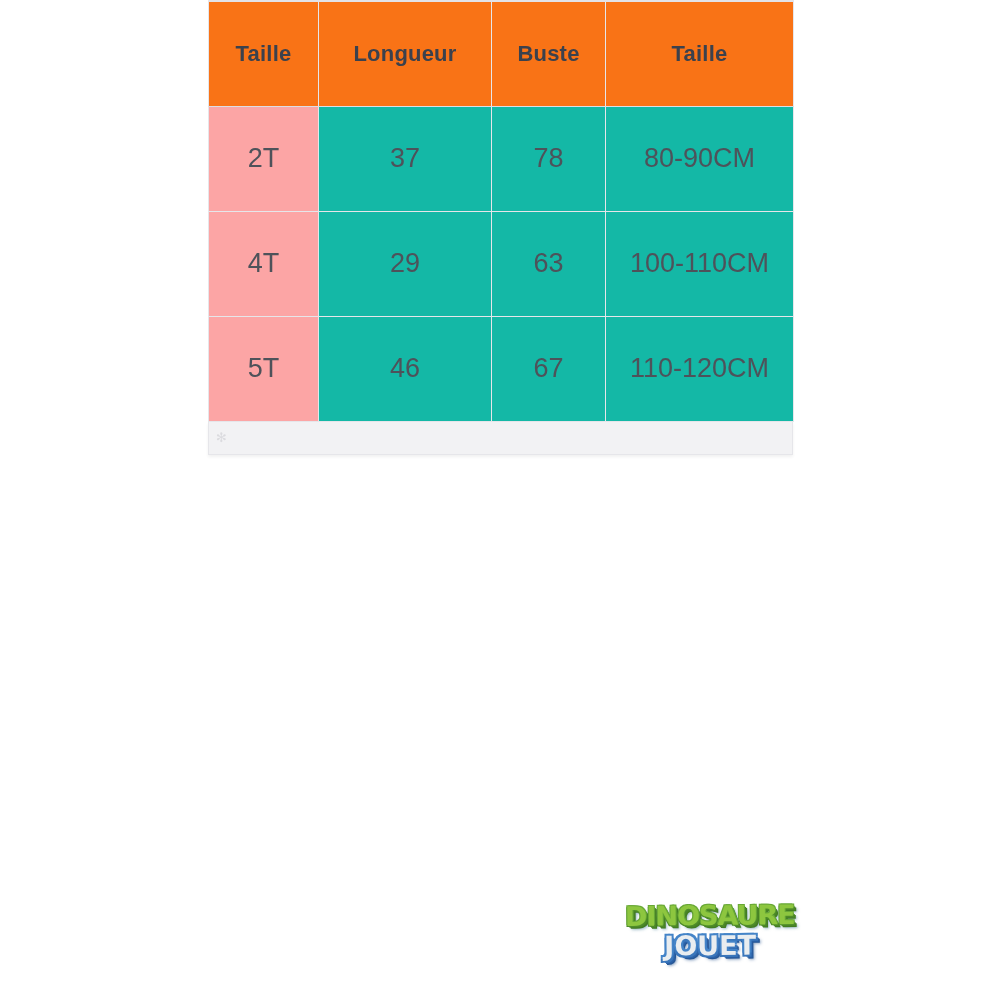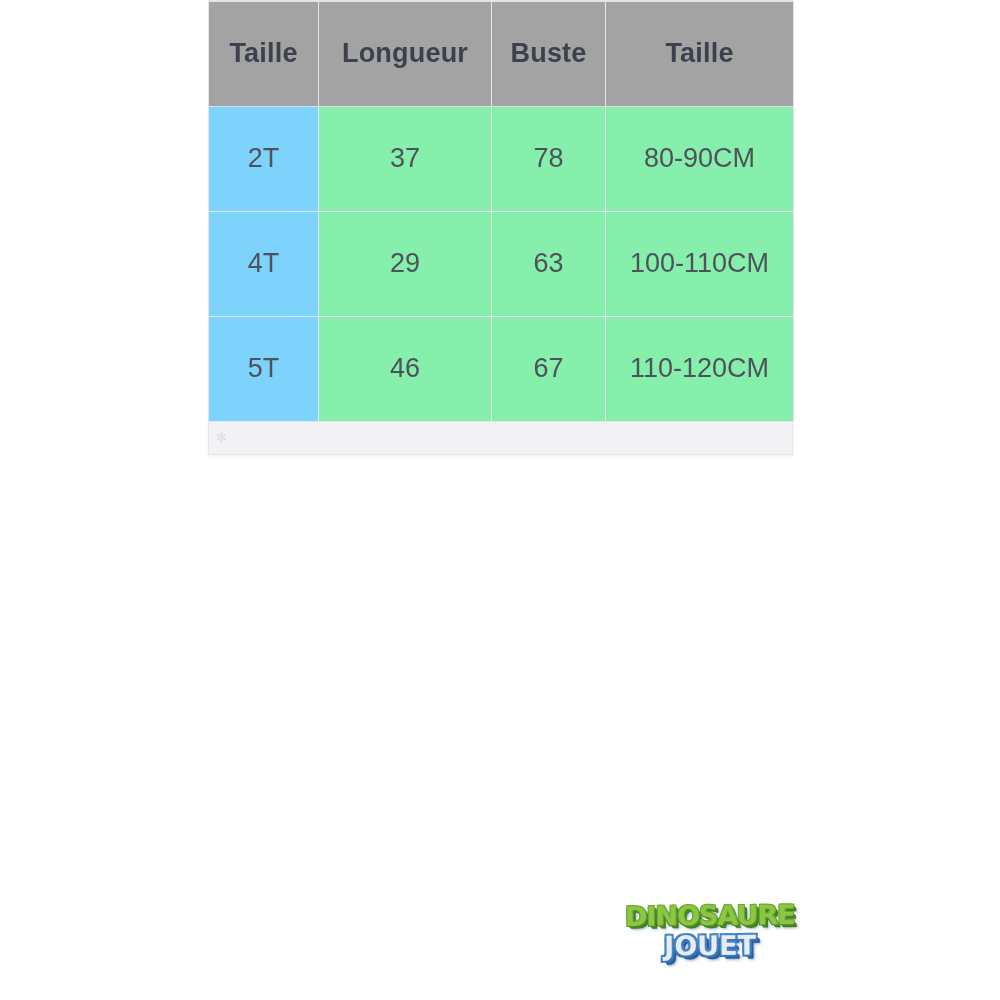--- a/index.html
+++ b/index.html
@@ -8,25 +8,25 @@
   body { position:relative; }
 
   
   .size-chart { position:absolute; left:208px; top:0; width:585px; }
   table.chart { border-collapse:collapse; table-layout:fixed; width:585px;
                 border-top:2px solid #e3e3e8; }
   col.c0 { width:110px; } col.c1 { width:173px; }
   col.c2 { width:114px; } col.c3 { width:188px; }
   th, td { text-align:center; vertical-align:middle;
            border:1px solid #e6e6ea; }
-  thead th { height:105px; background:#a3a3a3; color:#3b414d;
-             font-size:27px; font-weight:700; letter-spacing:0.2px;
+  thead th { height:105px; background:#f97316; color:#3b414d;
+             font-size:22px; font-weight:700; letter-spacing:0.2px;
              border-bottom:1px solid #dedee3; }
-  tbody td { height:105px; background:#86efac; color:#4e525a; font-size:27px; }
-  tbody td.rowlabel { background:#7dd3fc;text-align:center; }
+  tbody td { height:105px; background:#14b8a6; color:#4e525a; font-size:27px; }
+  tbody td.rowlabel { background:#fca5a5;text-align:center; }
 
   .table-footer { width:585px; height:33px; background:#f2f2f4;
                   border:1px solid #e6e6ea; border-top:none;
                   box-shadow:0 2px 3px rgba(0,0,0,0.06);
                   display:flex; align-items:center; }
   .footer-mark { font-size:13px; color:#c9c9cf; opacity:0.55; margin-left:7px; }
 
   
   .store-logo { position:absolute; left:624px; top:902px; width:172px;
                 text-align:center; font-family:"DejaVu Sans",sans-serif;

